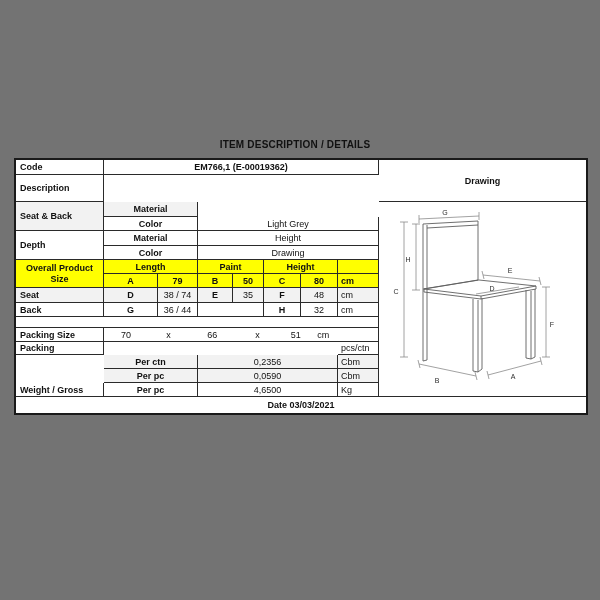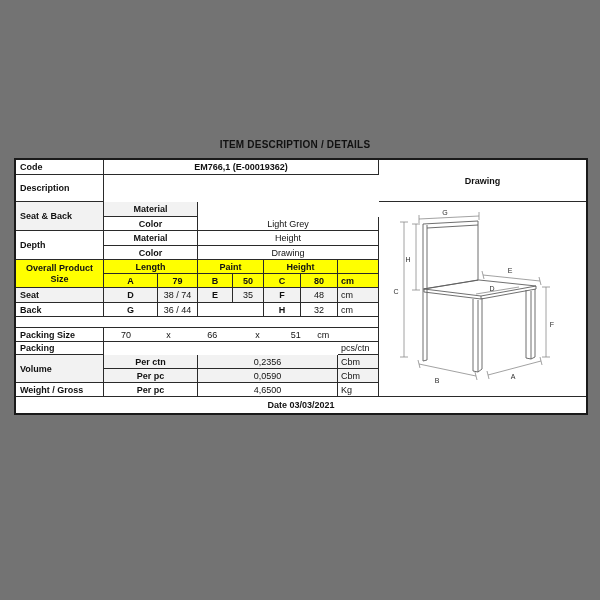--- a/index.html
+++ b/index.html
@@ -94,21 +94,20 @@
       <span class="ps" style="left:23.5%">x</span>
       <span class="ps" style="left:39.5%">66</span>
       <span class="ps" style="left:56%">x</span>
       <span class="ps" style="left:70%">51</span>
       <span class="ps" style="left:80%">cm</span>
     </div>
 
     <div class="cell lbl" style="grid-area:13/1/14/2">Packing</div>
     <div class="cell left" style="grid-area:13/8/14/9">pcs/ctn</div>
 
-    <div class="cell lbl shade" style="grid-area:14/1/16/2">Volume</div>
     <div class="cell b shade" style="grid-area:14/2/15/4">Per ctn</div>
     <div class="cell shade" style="grid-area:14/4/15/8">0,2356</div>
     <div class="cell left shade" style="grid-area:14/8/15/9">Cbm</div>
     <div class="cell b shade" style="grid-area:15/2/16/4">Per pc</div>
     <div class="cell shade" style="grid-area:15/4/16/8">0,0590</div>
     <div class="cell left shade" style="grid-area:15/8/16/9">Cbm</div>
 
     <div class="cell lbl" style="grid-area:16/1/17/2">Weight / Gross</div>
     <div class="cell b" style="grid-area:16/2/17/4">Per pc</div>
     <div class="cell" style="grid-area:16/4/17/8">4,6500</div>

